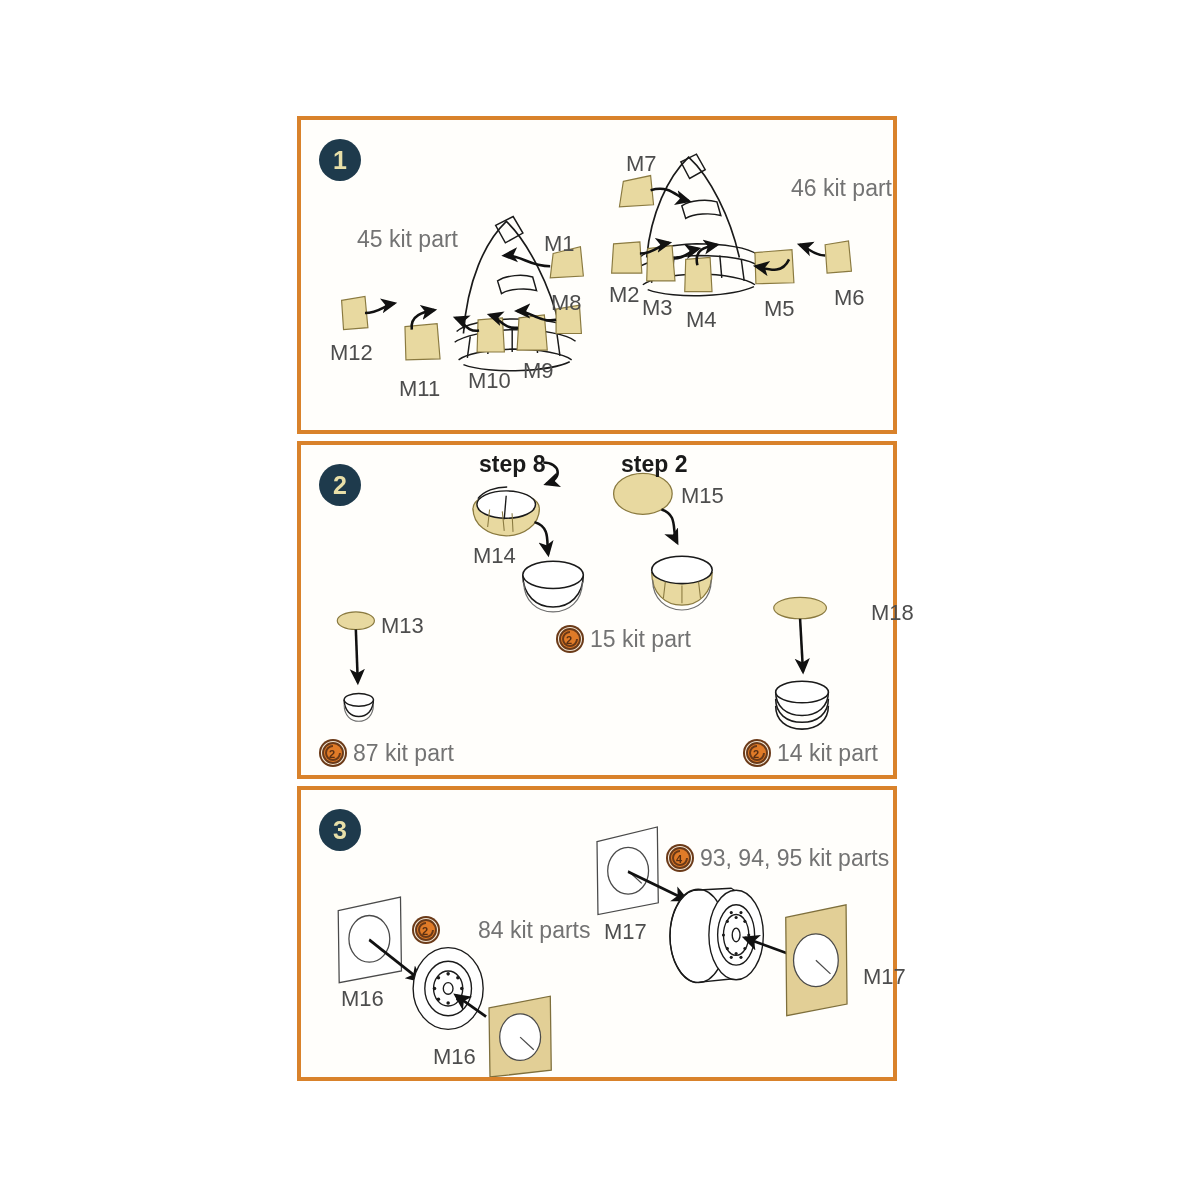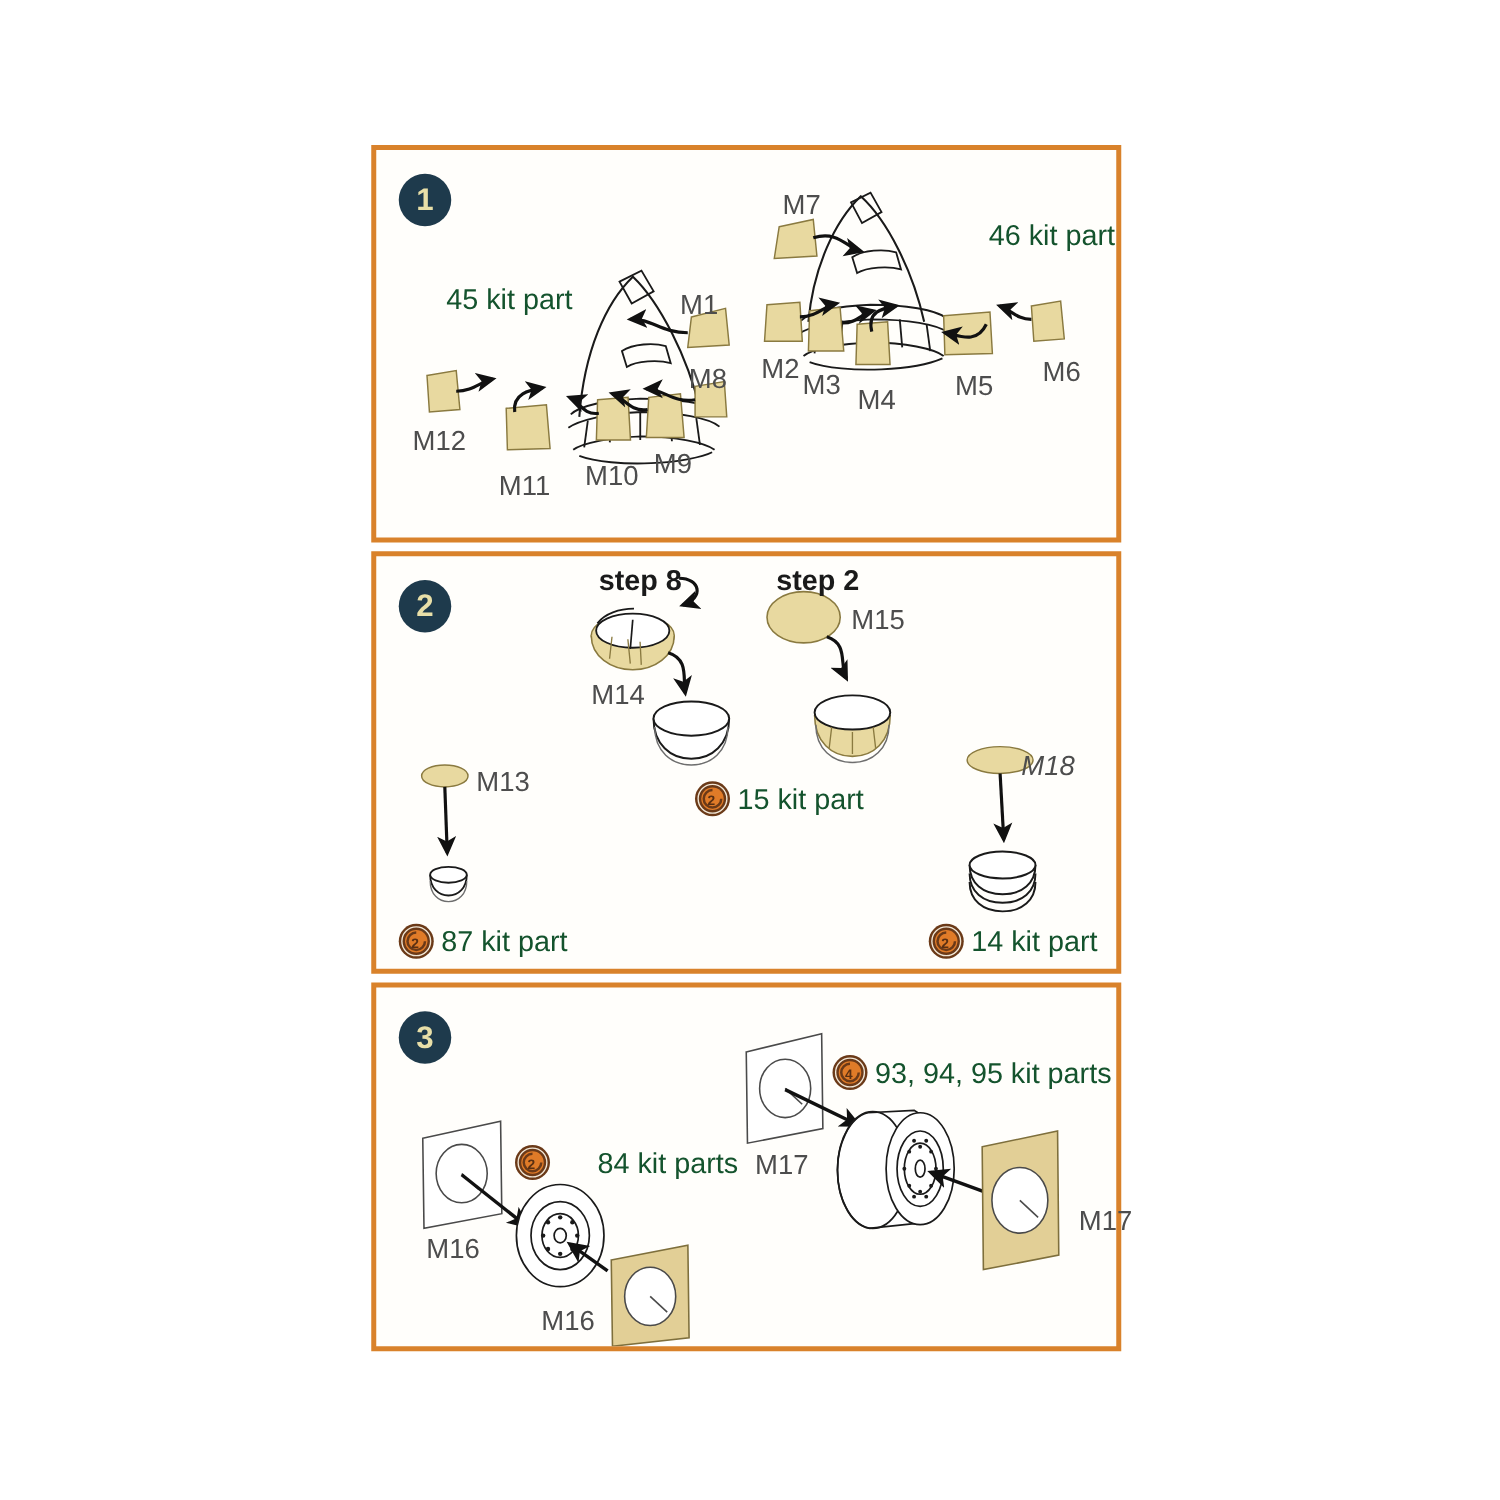--- a/index.html
+++ b/index.html
@@ -74,21 +74,21 @@
   .lbl {
     position: absolute;
     color: #4d4d4d;
     font-family: "Liberation Sans", sans-serif;
     font-size: 22px;
     white-space: nowrap;
     line-height: 1;
     text-align: center;
   }
   .lbl.bold { font-weight: bold; color: #1a1a1a; font-size: 23px; }
-  .lbl.kit  { color: #14532d; font-size: 23px; }
+  .lbl.kit  { color: #737373; font-size: 23px; }
 
   
   .rep-icon {
     position: absolute;
     width: 30px;
     height: 30px;
   }
 </style>
 </head>
 <body>
@@ -253,21 +253,21 @@
       </svg>
 
       <div class="step-badge" style="left:18px; top:19px;">2</div>
 
       <span class="lbl bold" style="left:178px; top:8px;">step 8</span>
       <span class="lbl bold" style="left:320px; top:8px;">step 2</span>
 
       <span class="lbl" style="left:172px; top:100px;">M14</span>
       <span class="lbl" style="left:380px; top:40px;">M15</span>
       <span class="lbl" style="left:80px; top:170px;">M13</span>
-      <span class="lbl" style="left:516px; top:157px;font-style:italic;">M18</span>
+      <span class="lbl" style="left:570px; top:157px;">M18</span>
 
       <svg class="rep-icon" style="left:254px; top:179px;" viewBox="0 0 30 30">
         <circle cx="15" cy="15" r="14" fill="#6b3a18"></circle>
         <circle cx="15" cy="15" r="11.5" fill="none" stroke="#f0e6d6" stroke-width="1.1"></circle>
         <circle cx="15" cy="15" r="9" fill="#e07b28"></circle>
         <path d="M22 15 A7 7 0 1 1 15 8" fill="none" stroke="#6b3a18" stroke-width="2"></path>
         <text x="14" y="20" font-family="Liberation Sans, sans-serif" font-size="11" font-weight="bold" fill="#5a2f12" text-anchor="middle">2</text>
       </svg>
       <span class="lbl kit" style="left:289px; top:183px;">15 kit part</span>
 

